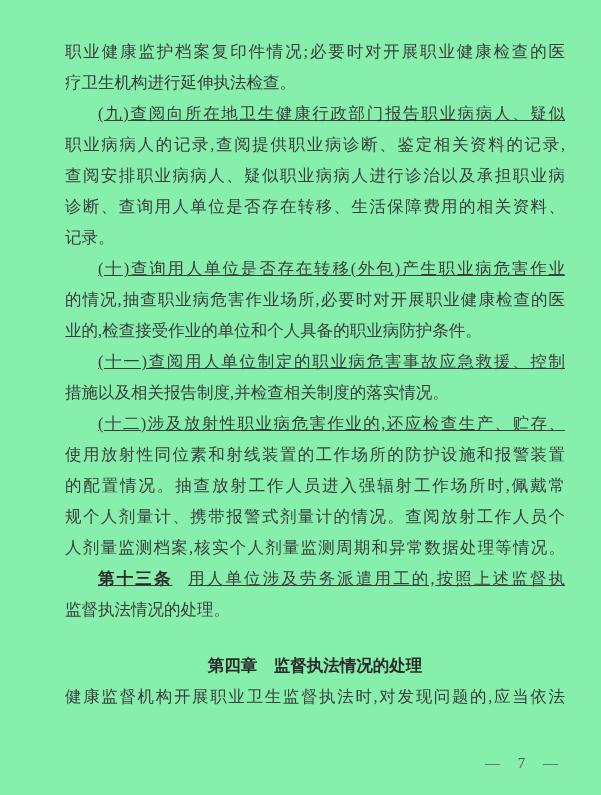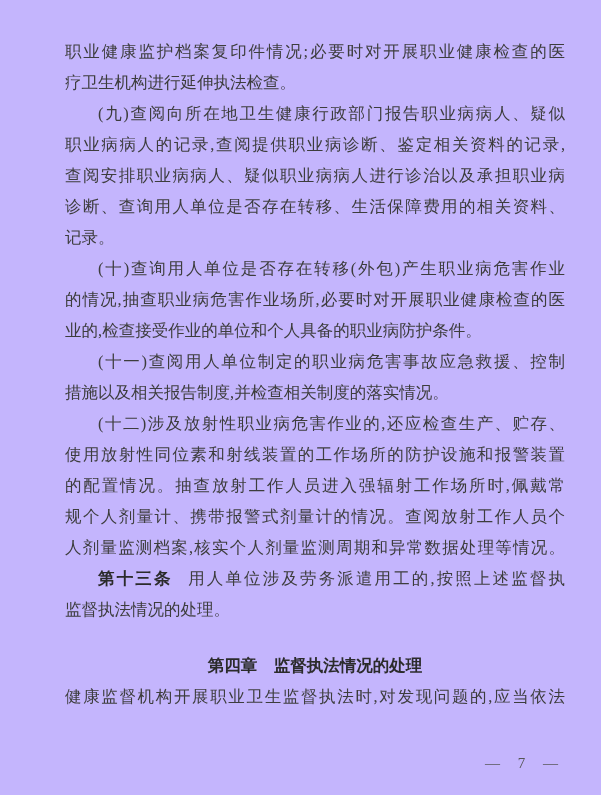--- a/index.html
+++ b/index.html
@@ -4,21 +4,21 @@
 <style>
   html, body {
     margin: 0;
     padding: 0;
     background: #ffffff;
   }
   .page {
     position: relative;
     width: 601px;
     height: 795px;
-    background: #c4b5fd;
+    background: #86efac;
     overflow: hidden;
     font-family: "Liberation Serif", "DejaVu Serif", serif;
   }
   .content {
     position: absolute;
     left: 65px;
     top: 36px;
     width: 500px;
   }
   .ln {
@@ -30,20 +30,21 @@
     text-align-last: justify;
     white-space: normal;
     overflow: hidden;
   }
   .ln.end {
     text-align: center;
     text-align-last: left;
   }
   .ln.ind {
     text-indent: 2em;
+    text-decoration: underline;
   }
   .bold-prefix {
     font-weight: bold;
     color: #2b2b2b;
     margin-right: 0.95em;
   }
   .chapter {
     margin-top: 25px;
     height: 31px;
     line-height: 31px;

